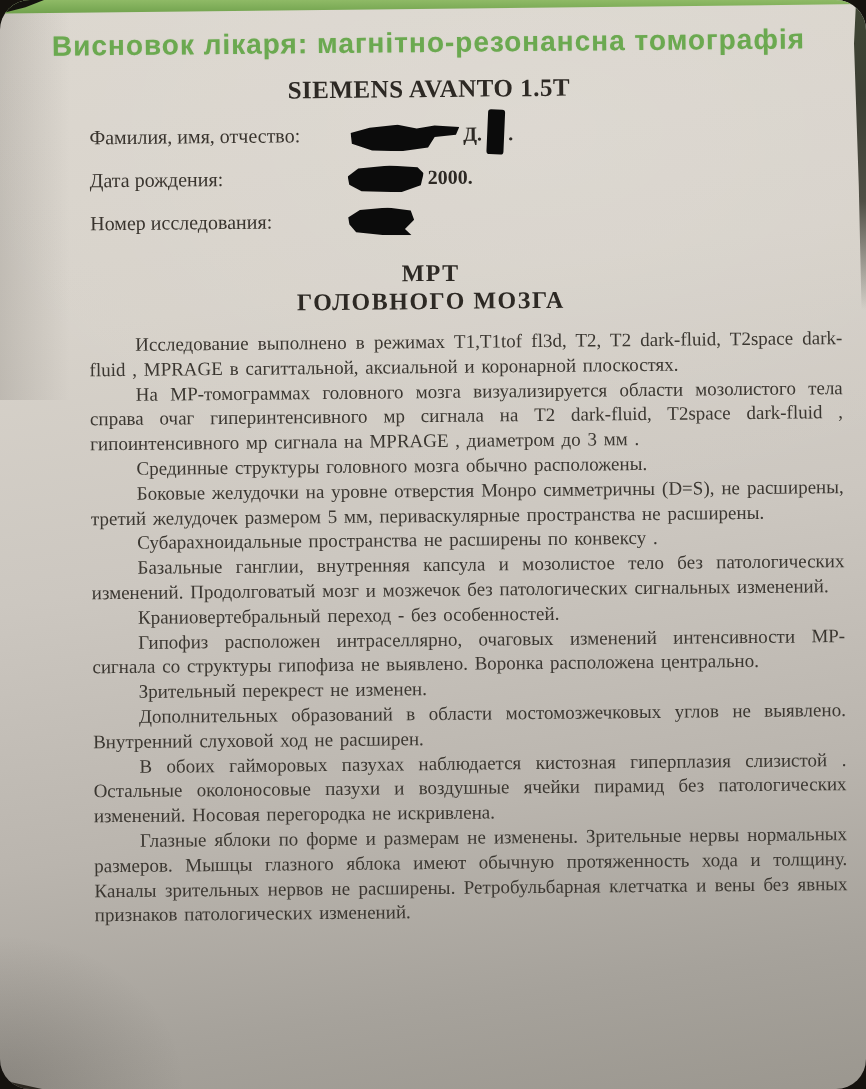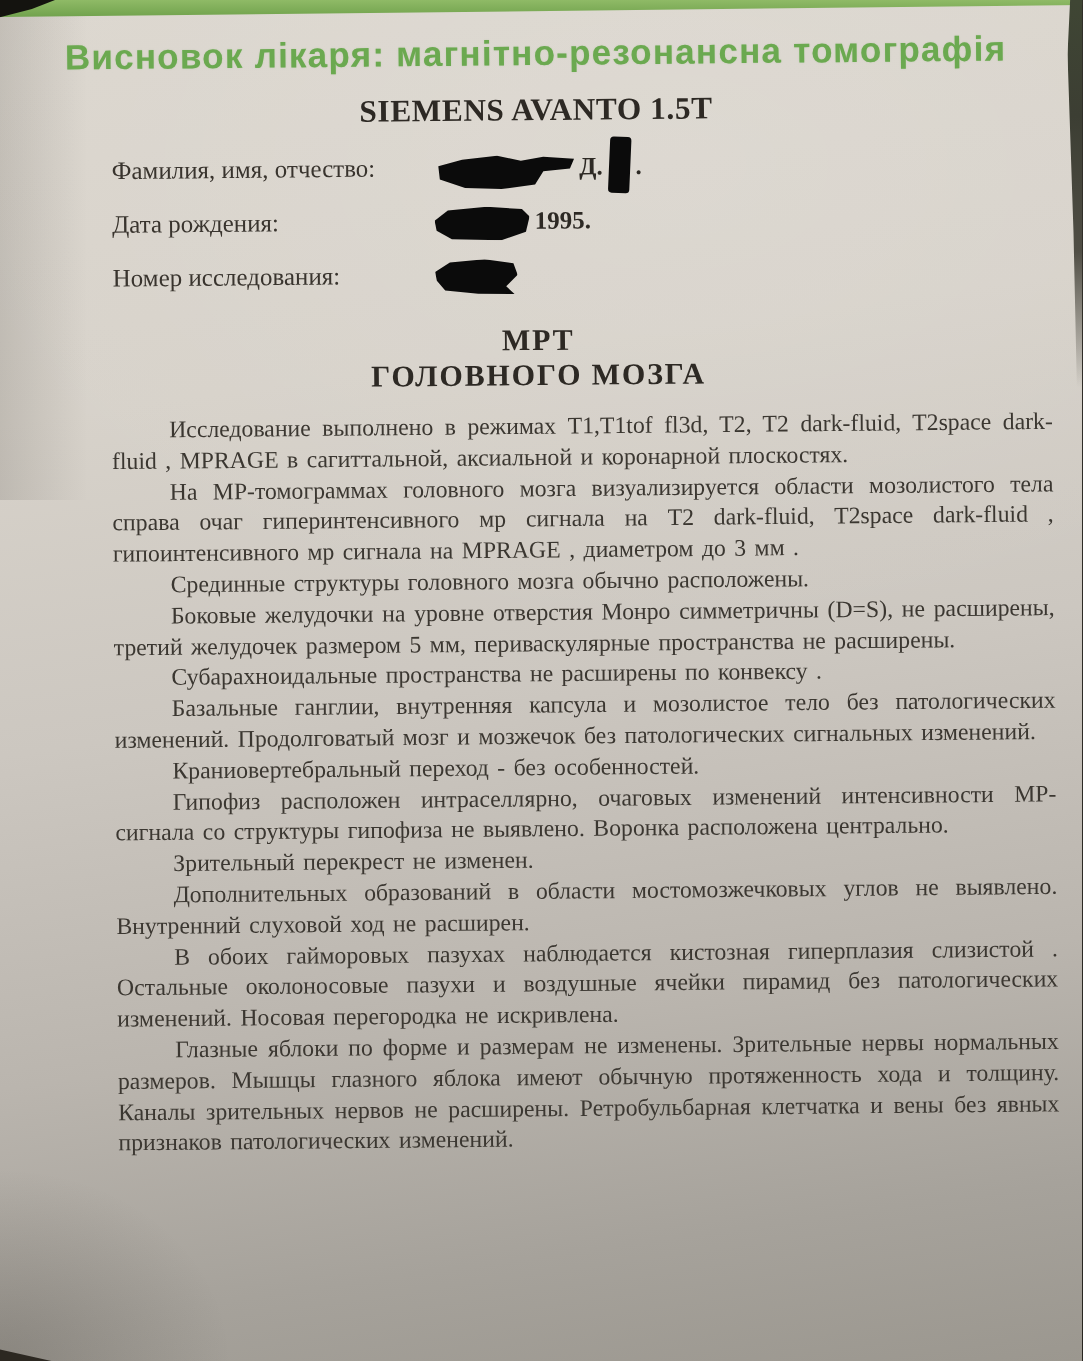--- a/index.html
+++ b/index.html
@@ -4,20 +4,21 @@
 <style>
   html,body{margin:0;padding:0;}
   body{
     width:866px;height:1089px;overflow:hidden;
     background:#15120e;
     font-family:"Liberation Serif", serif;
   }
   .photo{
     position:relative;width:866px;height:1089px;overflow:hidden;
     background:#1b1813;
+    border-radius:30px;
   }
   
   .paper{
     position:absolute;left:0;top:0;width:866px;height:1089px;
     background:
       radial-gradient(120% 60% at 62% 12%, rgba(255,255,255,0.10), rgba(255,255,255,0) 60%),
       linear-gradient(172deg,#dcd7cf 0%, #d7d2ca 28%, #ccc7c0 50%, #bab5ae 72%, #a6a29b 88%, #9b978f 100%);
   }
   .shade-bl{
     position:absolute;left:0;bottom:0;width:240px;height:200px;
@@ -116,21 +117,21 @@
           <span class="redact blob-name"></span>
           <span class="vtext name-visible">Д.</span>
           <span class="redact bar-name"></span>
           <span class="vtext name-dot">.</span>
         </span>
       </div>
       <div class="row">
         <span class="label">Дата рождения:</span>
         <span class="value">
           <span class="redact blob-date"></span>
-          <span class="vtext dob-visible">1995.</span>
+          <span class="vtext dob-visible">2000.</span>
         </span>
       </div>
       <div class="row">
         <span class="label">Номер исследования:</span>
         <span class="value">
           <span class="redact blob-study"></span>
         </span>
       </div>
     </div>
 

